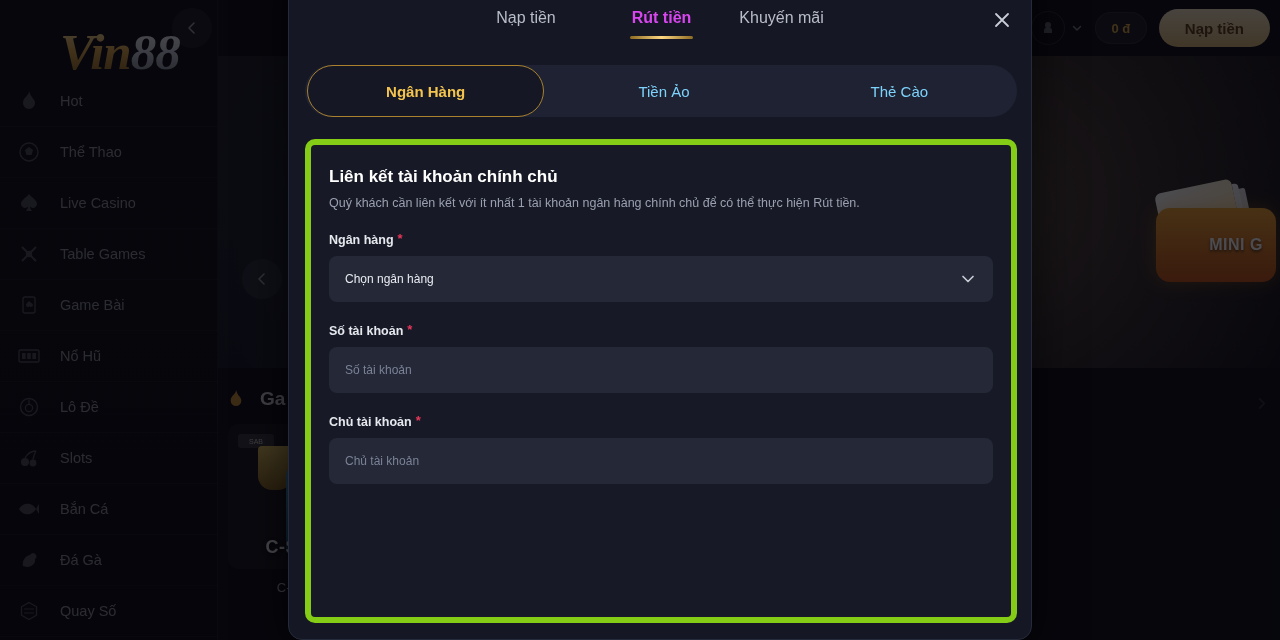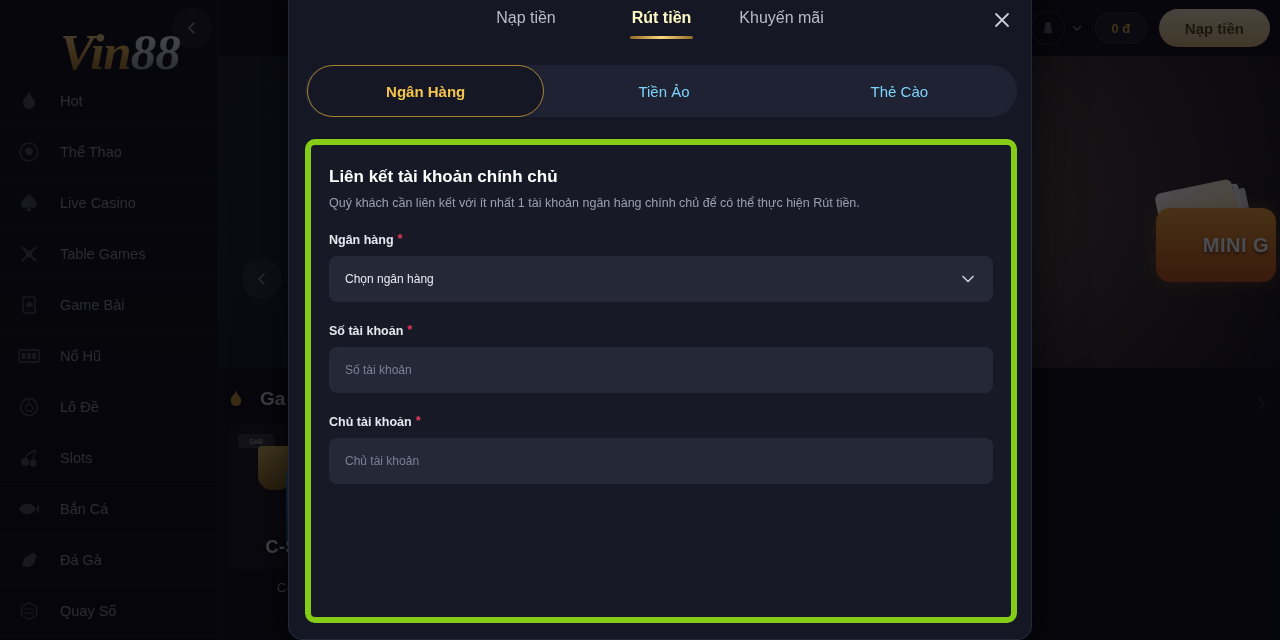--- a/index.html
+++ b/index.html
@@ -89,21 +89,21 @@
   .hero-girl {
     position:absolute; left:50%; top:8%; width:230px; height:290px;
     background:radial-gradient(ellipse at 45% 35%, rgba(225,190,170,.5), rgba(90,120,150,.28) 48%, rgba(0,0,0,0) 72%);
     filter:blur(1px);
   }
   .hero-badge {
     position:absolute; right:4px; top:152px; width:120px; height:74px;
     border-radius:14px;
     background:linear-gradient(180deg,#f0a12a,#c0500e);
     display:flex; align-items:center; justify-content:center;
-    font-size:20px; font-weight:bold; color:#fff;
+    font-size:16px; font-weight:bold; color:#fff;
     text-shadow:0 2px 3px rgba(0,0,0,.6);
     letter-spacing:.5px;
     box-shadow:0 0 18px rgba(230,140,30,.35);
     padding-left:40px;
   }
   .hero-cards {
     position:absolute; right:44px; top:130px; width:78px; height:46px;
     background:linear-gradient(140deg,#fff,#ffe9b0);
     border-radius:6px; transform:rotate(-12deg);
     box-shadow:8px 4px 0 -2px #f2f2f2, 16px 8px 0 -4px #e2e2e2;
@@ -193,21 +193,21 @@
     position:absolute; right:14px; top:56px;
     width:30px; height:30px; display:flex;align-items:center;justify-content:center;
   }
   .modal-tabs {
     position:absolute; left:0; right:0; top:46px; height:56px;
     display:flex; align-items:center; justify-content:center; gap:44px;
   }
   .mtab {
     position:relative; font-size:16px; color:#b9bdc9; padding:4px 2px 14px;
   }
-  .mtab.active { color:#fef9c3; font-weight:bold;margin-left:28px; }
+  .mtab.active { color:#d946ef; font-weight:bold;margin-left:28px; }
   .mtab.active::after {
     content:""; position:absolute; left:0; right:0; bottom:2px; height:3px;
     background:linear-gradient(90deg,#8c6a22,#ffd782,#8c6a22); border-radius:2px;
   }
 
   .seg {
     position:absolute; left:16px; top:116px; width:712px; height:52px;
     background:#1e2232; border-radius:26px; display:flex; align-items:center;
   }
   .seg-item {

